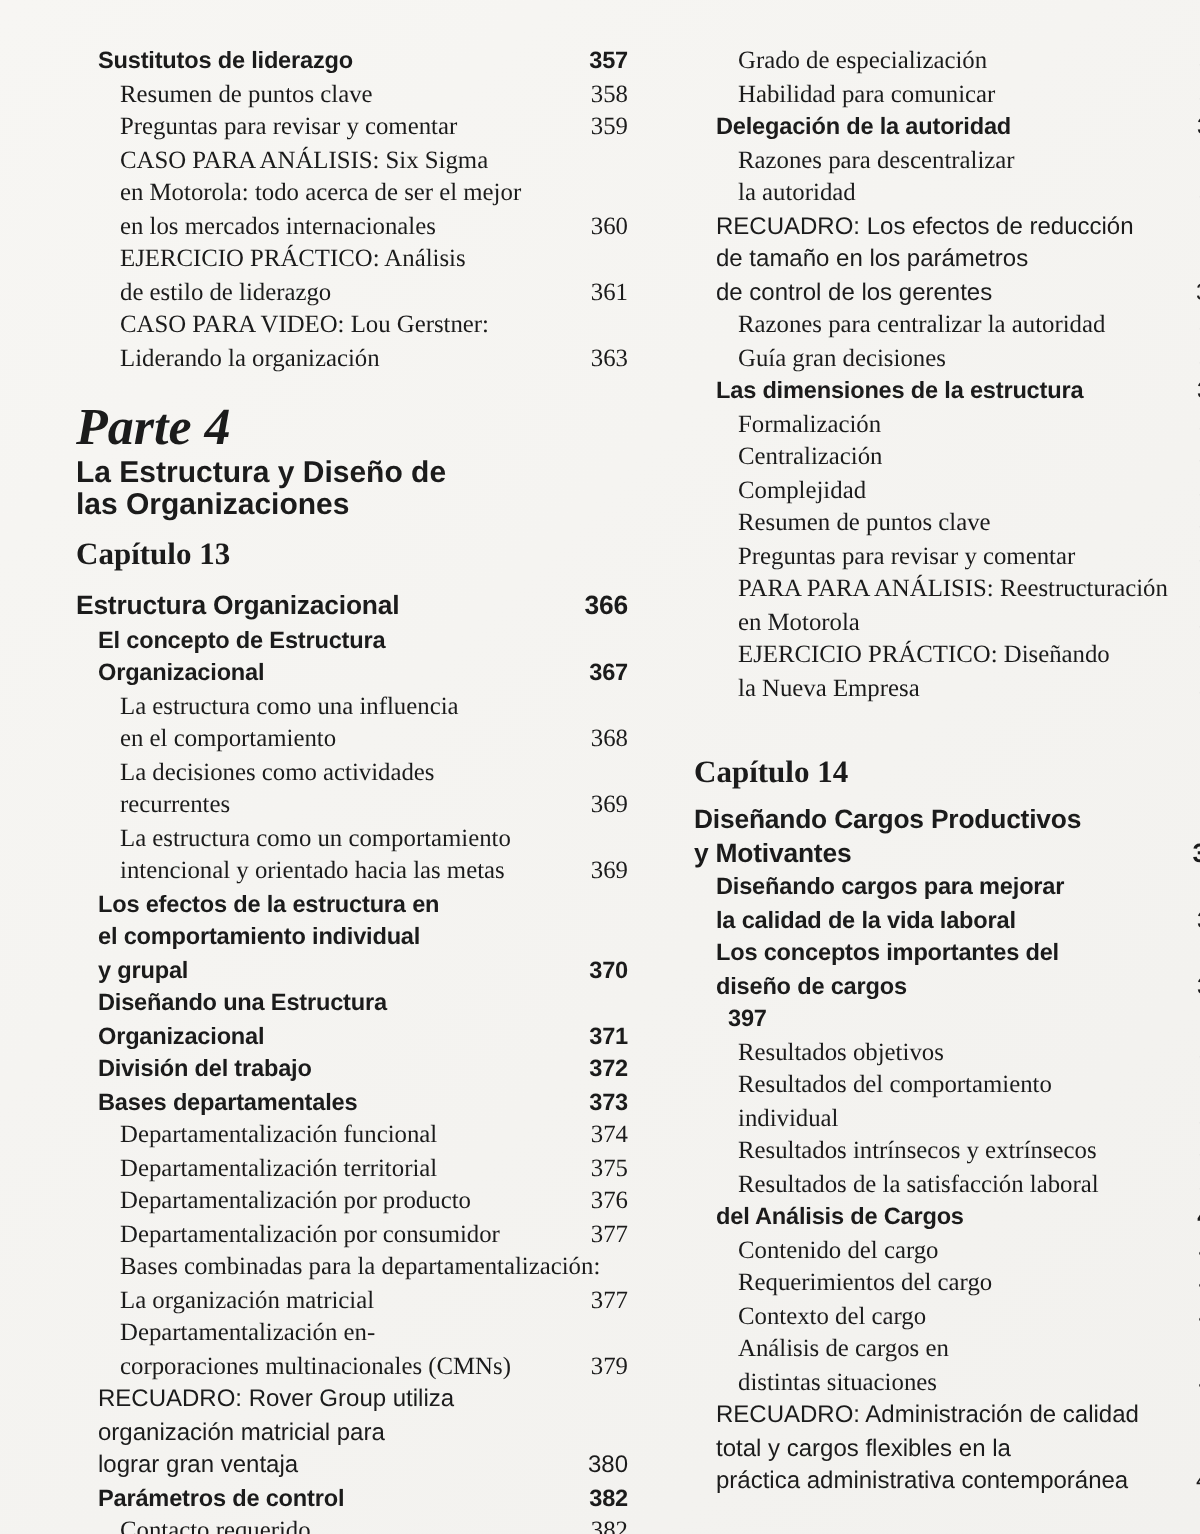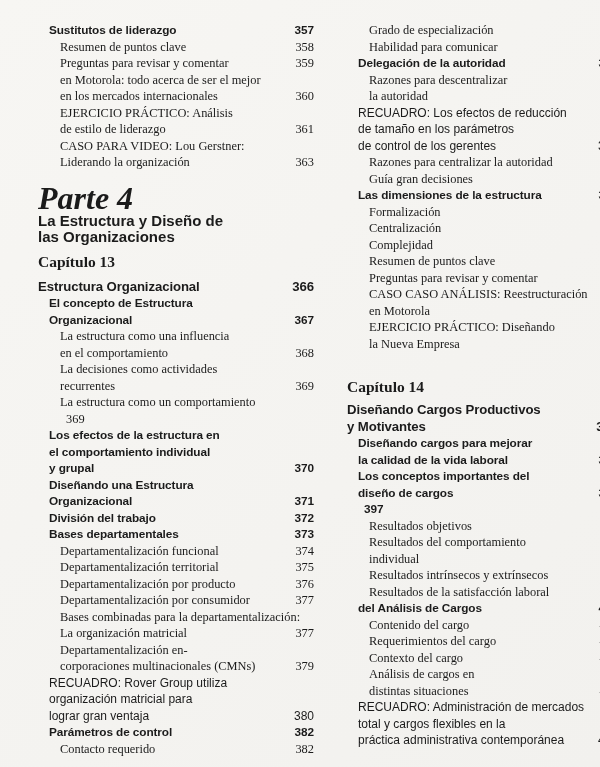--- a/index.html
+++ b/index.html
@@ -62,21 +62,21 @@
   
   .s-x {
     font-family: "Liberation Sans", sans-serif;
     font-size: 12px;
   }
   
   .s-parte {
     font-family: "Liberation Serif", serif;
     font-style: italic;
     font-weight: bold;
-    font-size: 32px;
+    font-size: 26px;
     line-height: 30px;
   }
   
   .s-parteSub {
     font-family: "Liberation Sans", sans-serif;
     font-weight: bold;
     font-size: 15px;
     line-height: 16px;
   }
   
@@ -101,20 +101,23 @@
       </div>
       <div class="row s-r i-2">
         <span class="t">Resumen de puntos clave</span>
         <span class="p">358</span>
       </div>
       <div class="row s-r i-2">
         <span class="t">Preguntas para revisar y comentar</span>
         <span class="p">359</span>
       </div>
       <div class="row s-r i-2">
+        <span class="t">CASO PARA ANÁLISIS: Six Sigma</span>
+      </div>
+      <div class="row s-r i-2">
         <span class="t">en Motorola: todo acerca de ser el mejor</span>
       </div>
       <div class="row s-r i-2">
         <span class="t">en los mercados internacionales</span>
         <span class="p">360</span>
       </div>
       <div class="row s-r i-2">
         <span class="t">EJERCICIO PRÁCTICO: Análisis</span>
       </div>
       <div class="row s-r i-2">
@@ -165,20 +168,21 @@
         <span class="t">La decisiones como actividades</span>
       </div>
       <div class="row s-r i-2">
         <span class="t">recurrentes</span>
         <span class="p">369</span>
       </div>
       <div class="row s-r i-2">
         <span class="t">La estructura como un comportamiento</span>
       </div>
       <div class="row s-r i-2">
+        <span class="t">intencional y orientado hacia las metas</span>
         <span class="p">369</span>
       </div>
       <div class="row s-b i-1">
         <span class="t">Los efectos de la estructura en</span>
       </div>
       <div class="row s-b i-1">
         <span class="t">el comportamiento individual</span>
       </div>
       <div class="row s-b i-1">
         <span class="t">y grupal</span>
@@ -304,21 +308,21 @@
       </div>
       <div class="row s-r i-2">
         <span class="t">Resumen de puntos clave</span>
         <span class="p">389</span>
       </div>
       <div class="row s-r i-2">
         <span class="t">Preguntas para revisar y comentar</span>
         <span class="p">390</span>
       </div>
       <div class="row s-r i-2">
-        <span class="t">CASO CASO ANÁLISIS: Reestructuración</span>
+        <span class="t">PARA PARA ANÁLISIS: Reestructuración</span>
       </div>
       <div class="row s-r i-2">
         <span class="t">en Motorola</span>
         <span class="p">391</span>
       </div>
       <div class="row s-r i-2">
         <span class="t">EJERCICIO PRÁCTICO: Diseñando</span>
       </div>
       <div class="row s-r i-2">
         <span class="t">la Nueva Empresa</span>
@@ -389,21 +393,21 @@
         <span class="p">401</span>
       </div>
       <div class="row s-r i-2">
         <span class="t">Análisis de cargos en</span>
       </div>
       <div class="row s-r i-2">
         <span class="t">distintas situaciones</span>
         <span class="p">401</span>
       </div>
       <div class="row s-x i-1">
-        <span class="t">RECUADRO: Administración de mercados</span>
+        <span class="t">RECUADRO: Administración de calidad</span>
       </div>
       <div class="row s-x i-1">
         <span class="t">total y cargos flexibles en la</span>
       </div>
       <div class="row s-x i-1">
         <span class="t">práctica administrativa contemporánea</span>
         <span class="p">402</span>
       </div>
     </div>
 </div>

